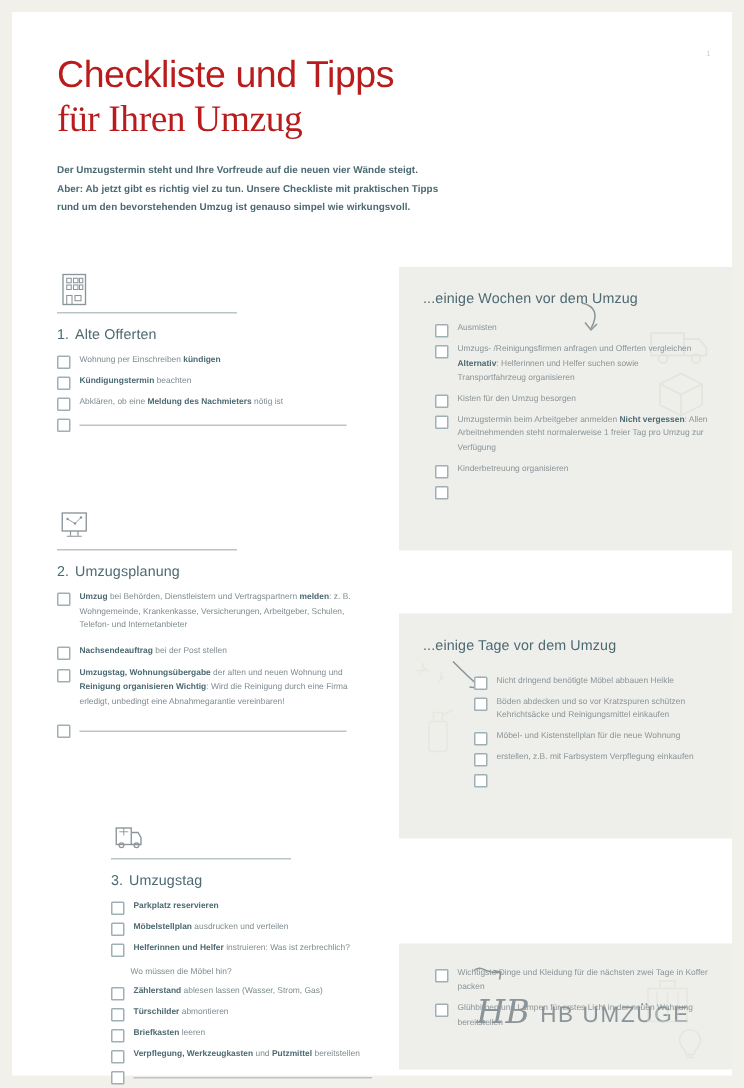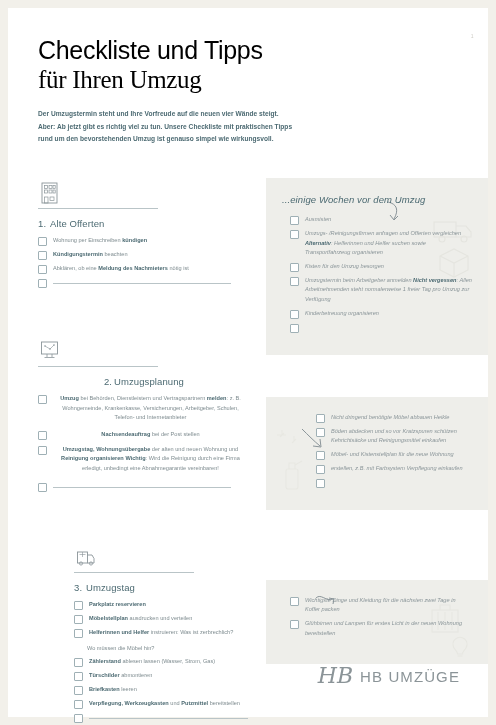--- a/index.html
+++ b/index.html
@@ -19,21 +19,21 @@
   }
   .page-number{
     position:absolute;right:14px;top:25px;
     font-size:5px;color:#cfcdc6;letter-spacing:.4px;
   }
 
   
   .header{position:absolute;left:30px;top:28px;width:420px;}
   .title{
     font-size:25px;line-height:1.16;
-    color:#000000;font-weight:400;
+    color:#b91c1c;font-weight:400;
     letter-spacing:-0.3px;margin:0;
   }
   .title .l2{display:block;font-family:Liberation Serif, serif;}
   .intro{
     margin-top:14px;
     font-size:6.6px;line-height:1.92;
     color:#4c6a72;font-weight:bold;letter-spacing:.02px;
   }
   .intro span{display:block;}
 
@@ -78,25 +78,24 @@
     margin:0 0 4px 13px;
   }
   .blank-line{
     height:1px;background:#b9c4c7;margin-top:5px;
     width:178px;
   }
 
   
   .rbox{
     background:#eeeeea;
-    padding:16px 16px 18px 16px;
+    padding:16px 16px 30px 16px;
     box-sizing:border-box;
     position:relative;
     overflow:hidden;
-    font-style:italic;
   }
   .rbox-title{
     font-size:9.5px;color:#4c6a72;font-weight:400;
     margin:0 0 10px 0;letter-spacing:.1px;position:relative;z-index:2;
   }
   .rbox .item,.rbox .note{position:relative;z-index:2;}
   .rbox .item-text{color:#8a9599;}
   .ghost{
     position:absolute;opacity:.5;z-index:1;
     pointer-events:none;
@@ -165,21 +164,21 @@
       <div class="item">
         <span class="box"></span>
         <span class="item-text"><span>Abklären, ob eine </span><b>Meldung des Nachmieters</b><span> nötig ist</span></span>
       </div>
       <div class="item">
         <span class="box"></span>
         <span class="blank-line"></span>
       </div>
     </div>
 
-    <div class="section" style="margin-top:48px;text-align:center;">
+    <div class="section" style="margin-top:48px;">
       <div class="sec-icon">
         <svg width="26" height="26" viewBox="0 0 26 26">
           <rect x="3.5" y="4" width="16" height="12" fill="none" stroke="#8a9499" stroke-width="0.9"></rect>
           <path d="M9 16 L9 19 M14 16 L14 19 M6.5 19.5 L16.5 19.5" fill="none" stroke="#8a9499" stroke-width="0.8"></path>
           <circle cx="7" cy="8" r="0.8" fill="#8a9499"></circle>
           <circle cx="12" cy="11" r="0.8" fill="#8a9499"></circle>
           <circle cx="16" cy="7" r="0.8" fill="#8a9499"></circle>
           <path d="M7 8 L12 11 L16 7" fill="none" stroke="#8a9499" stroke-width="0.6"></path>
         </svg>
         <div class="sec-rule"></div>
@@ -324,20 +323,21 @@
         <path d="M20 16 L24 12 M22 14 L22 9" stroke="#e2e2db" stroke-width="1.1" fill="none"></path>
         <rect x="14" y="42" width="12" height="20" rx="2" fill="none" stroke="#e2e2db" stroke-width="1.1"></rect>
         <path d="M17 42 L17 36 L23 36 L23 42" fill="none" stroke="#e2e2db" stroke-width="1.1"></path>
         <path d="M23 38 L30 34" fill="none" stroke="#e2e2db" stroke-width="1.1"></path>
       </svg>
       <svg class="arrow" style="left:34px;top:30px;" width="26" height="26" viewBox="0 0 26 26">
         <path d="M2 2 C 8 8, 14 14, 20 19" fill="none" stroke="#8a9499" stroke-width="1"></path>
         <path d="M13 19 L21 20 L20 12" fill="none" stroke="#8a9499" stroke-width="1"></path>
       </svg>
 
+      <div class="rbox-title" style="margin-bottom:14px;">...einige Tage vor dem Umzug</div>
 
       <div class="item" style="margin-left:34px;">
         <span class="box"></span>
         <span class="item-text">Nicht dringend benötigte Möbel abbauen  Heikle</span>
       </div>
       <div class="item" style="margin-left:34px;">
         <span class="box"></span>
         <span class="item-text">
           <span>Böden abdecken und so vor  Kratzspuren schützen</span>
           <span>Kehrichtsäcke und Reinigungsmittel einkaufen</span>

